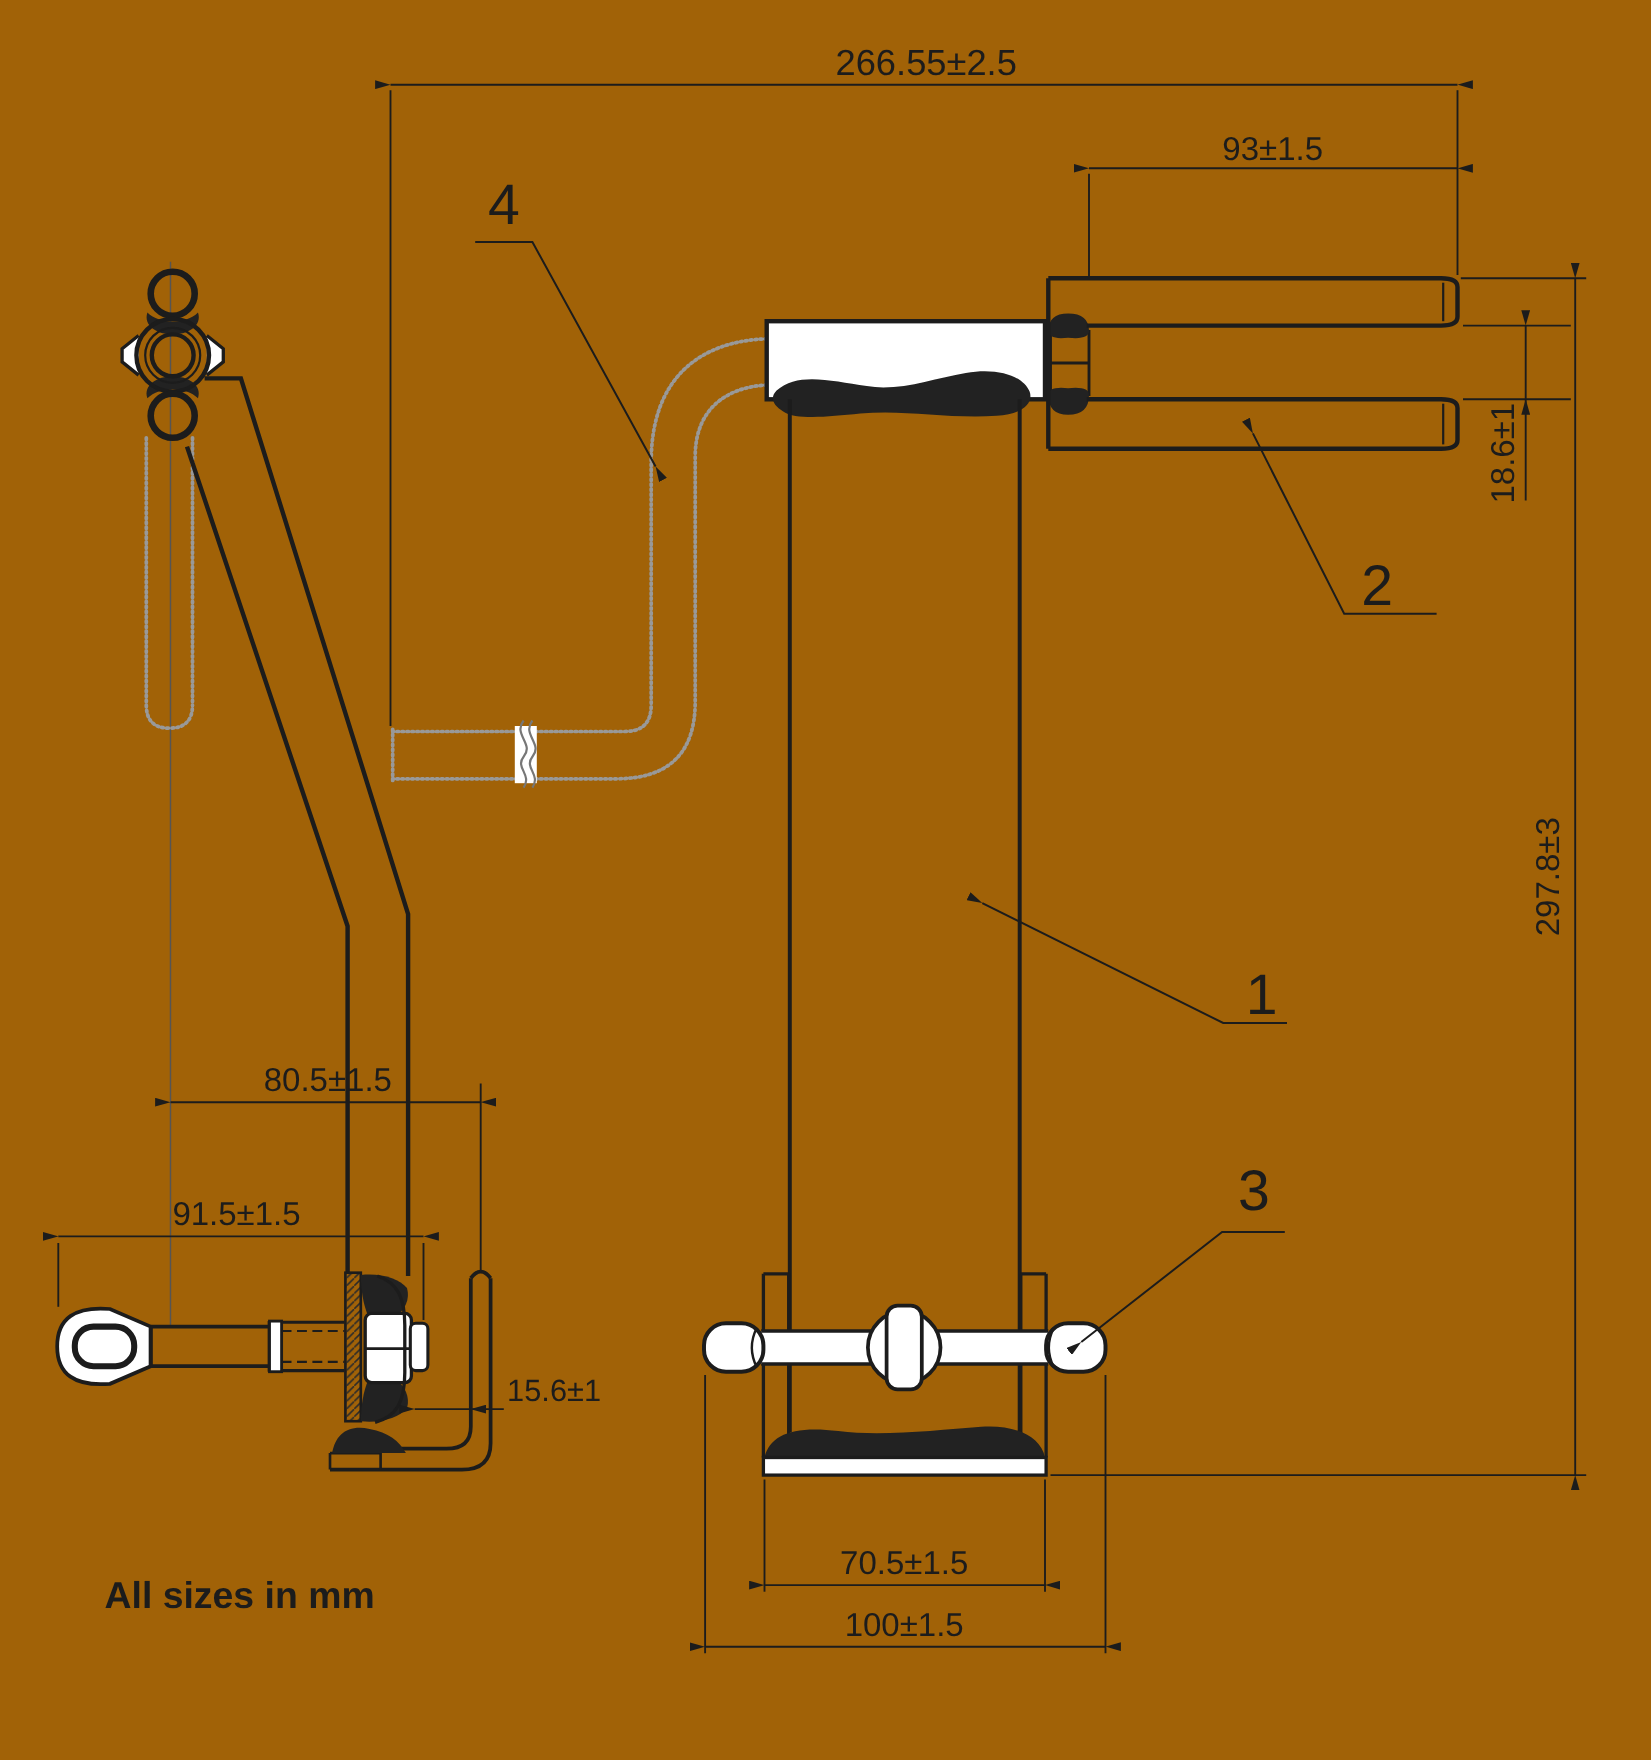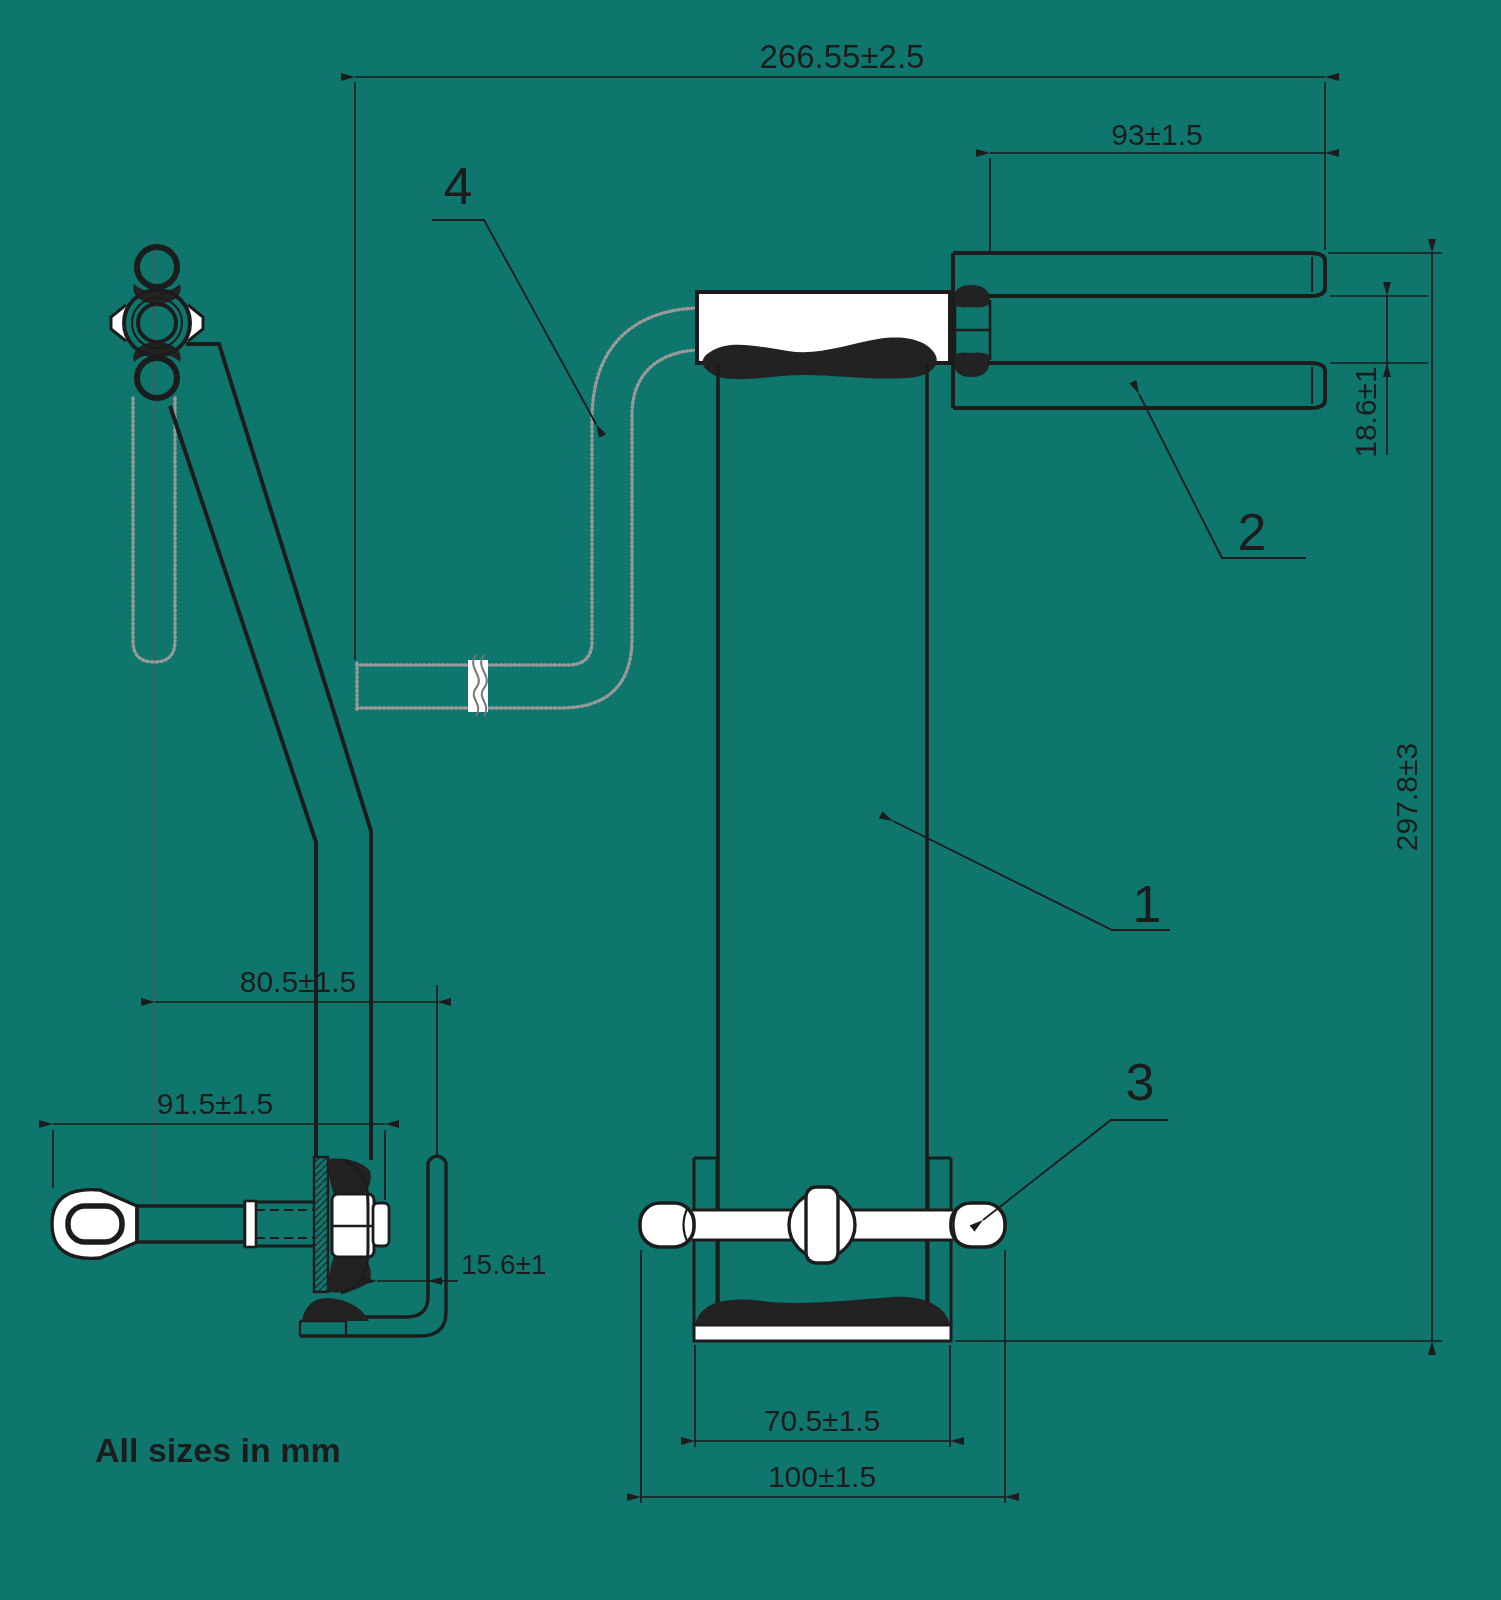--- a/index.html
+++ b/index.html
@@ -1,16 +1,16 @@
 <!DOCTYPE html>
 <html><head>
 <meta charset="utf-8">
 <style>
   html,body{margin:0;padding:0;background:#ffffff;}
-  #canvas{position:relative;width:1501px;height:1600px;background:#0f766e;overflow:hidden;}
+  #canvas{position:relative;width:1501px;height:1600px;background:#a16207;overflow:hidden;}
   svg{position:absolute;left:0;top:0;}
   text{font-family:"Liberation Sans","DejaVu Sans",sans-serif;fill:#1c1c1c;}
   .dimtxt{font-size:30px;}
   .dimtxt-big{font-size:33px;}
   .dimtxt-sm{font-size:28px;}
   .partnum{font-size:52px;}
   .note{font-size:34px;font-weight:bold;}
 </style>
 </head>
 <body>

